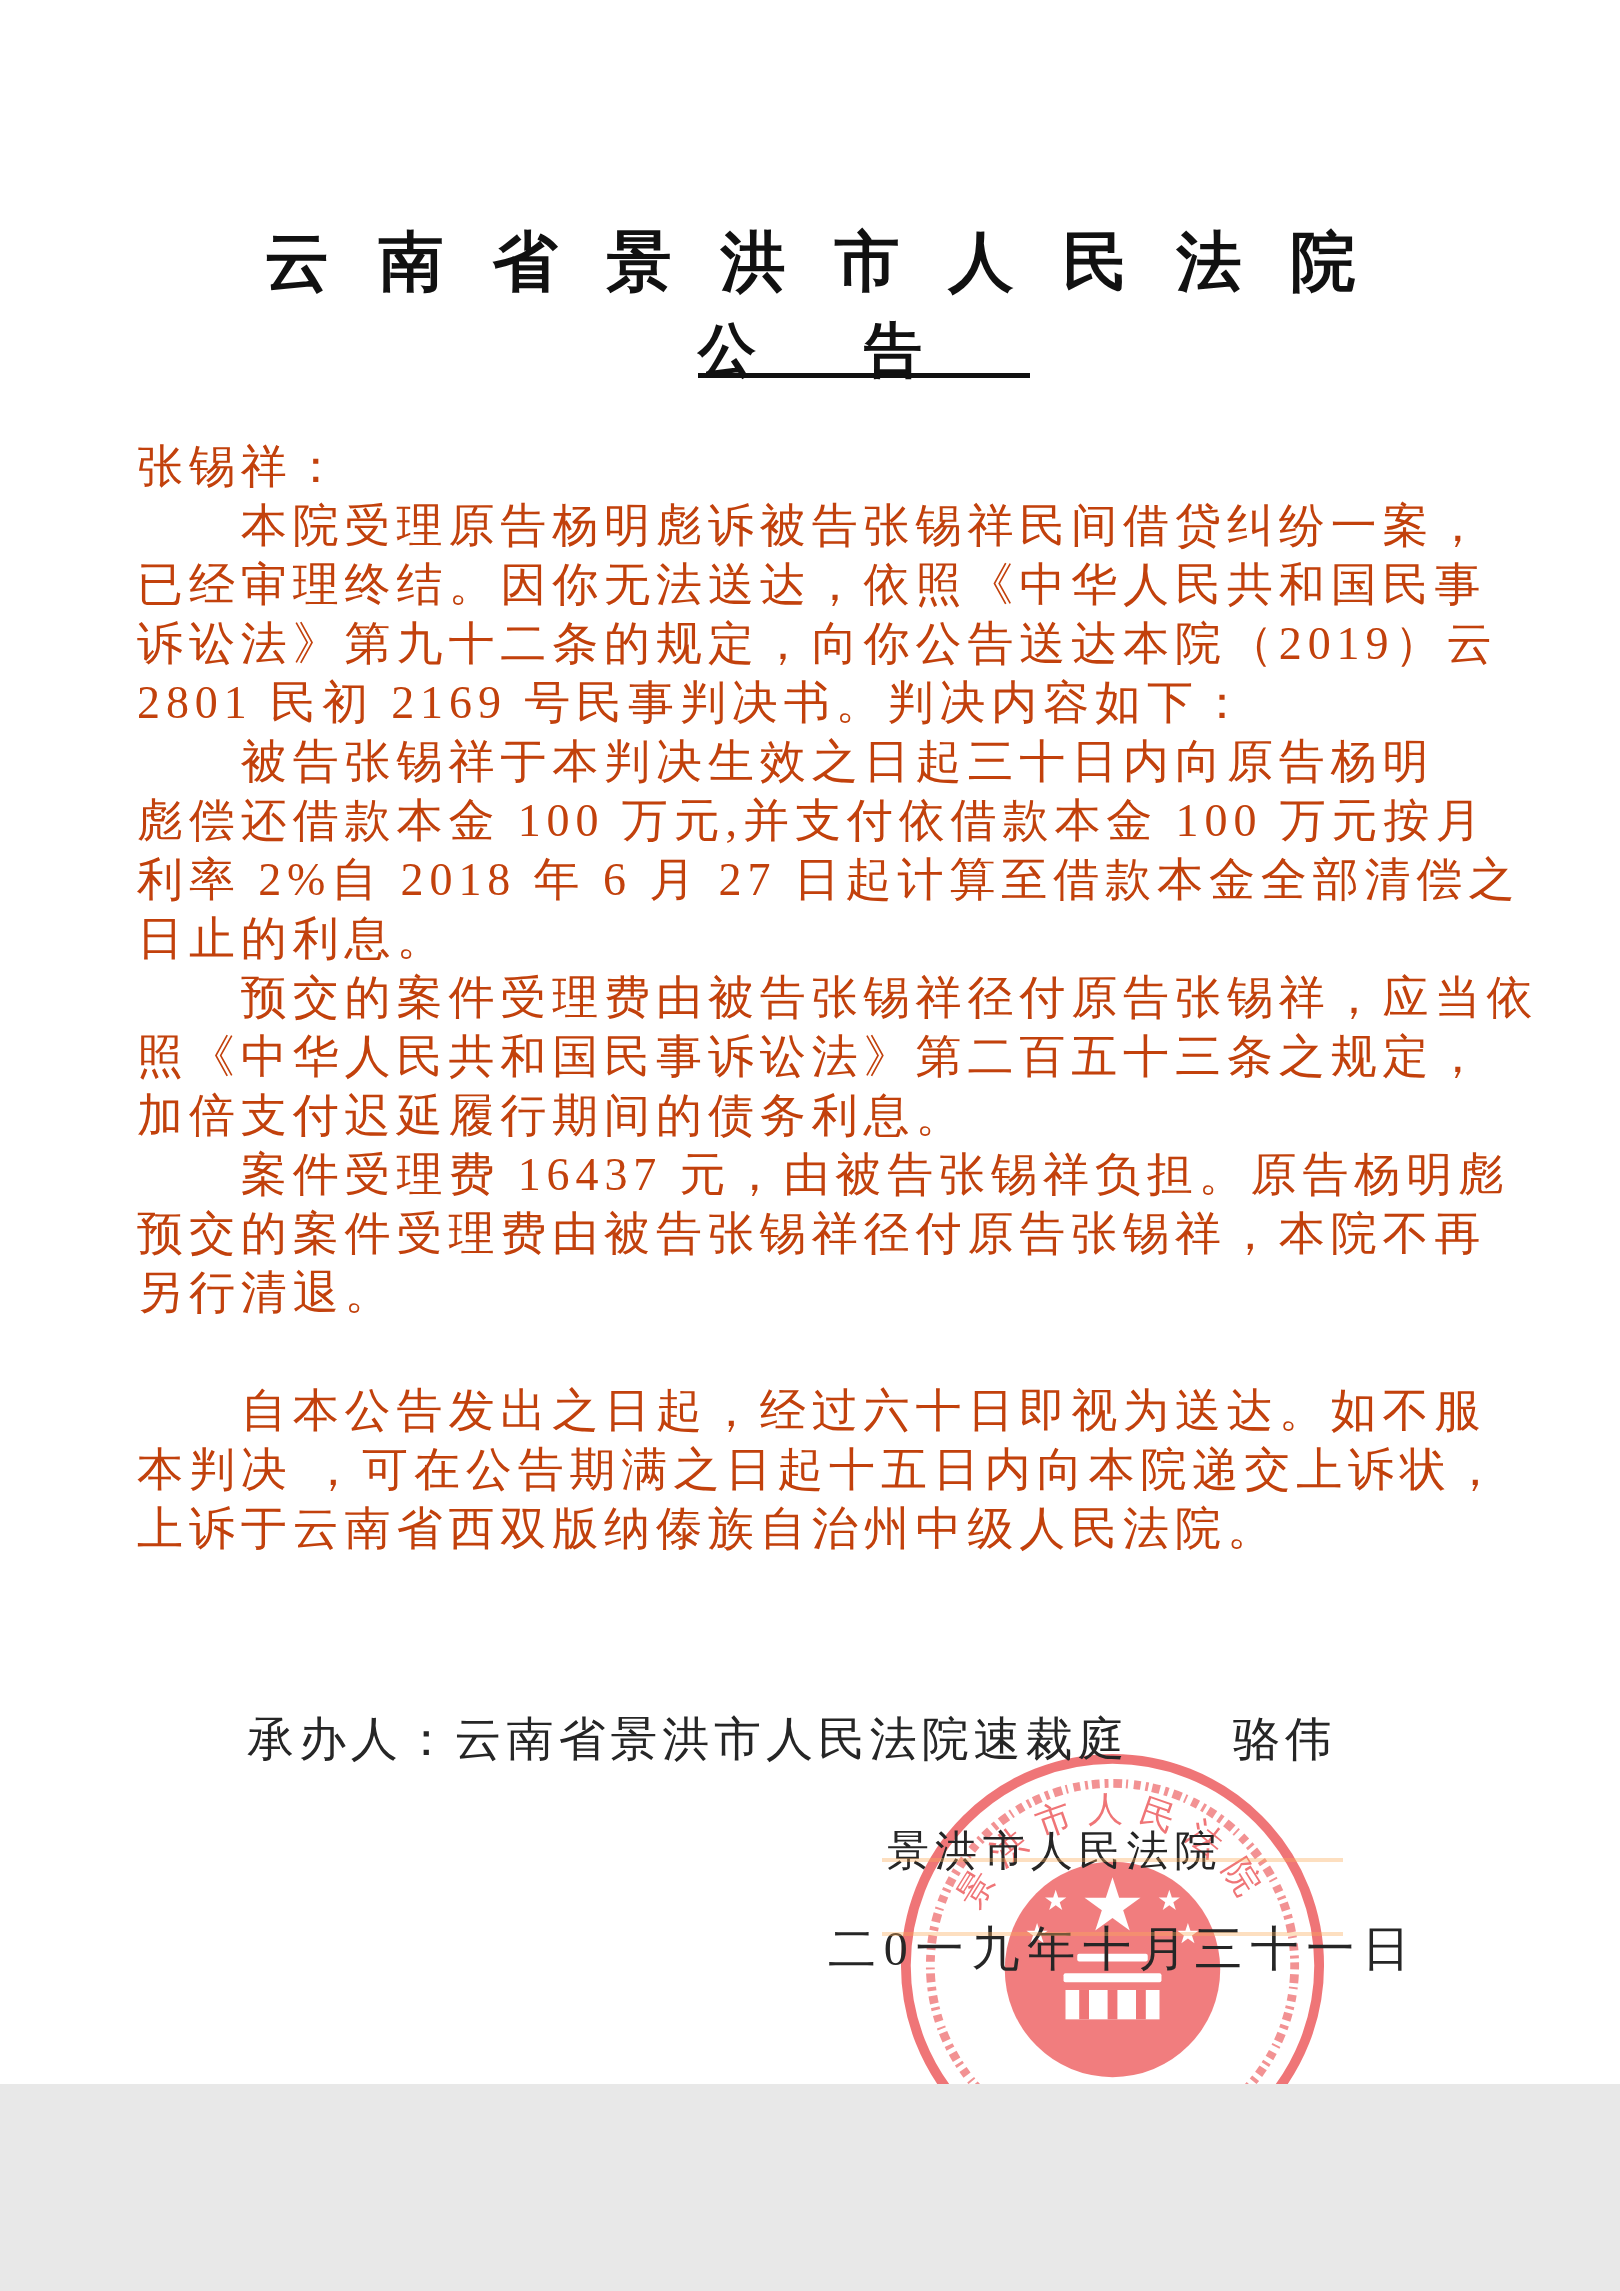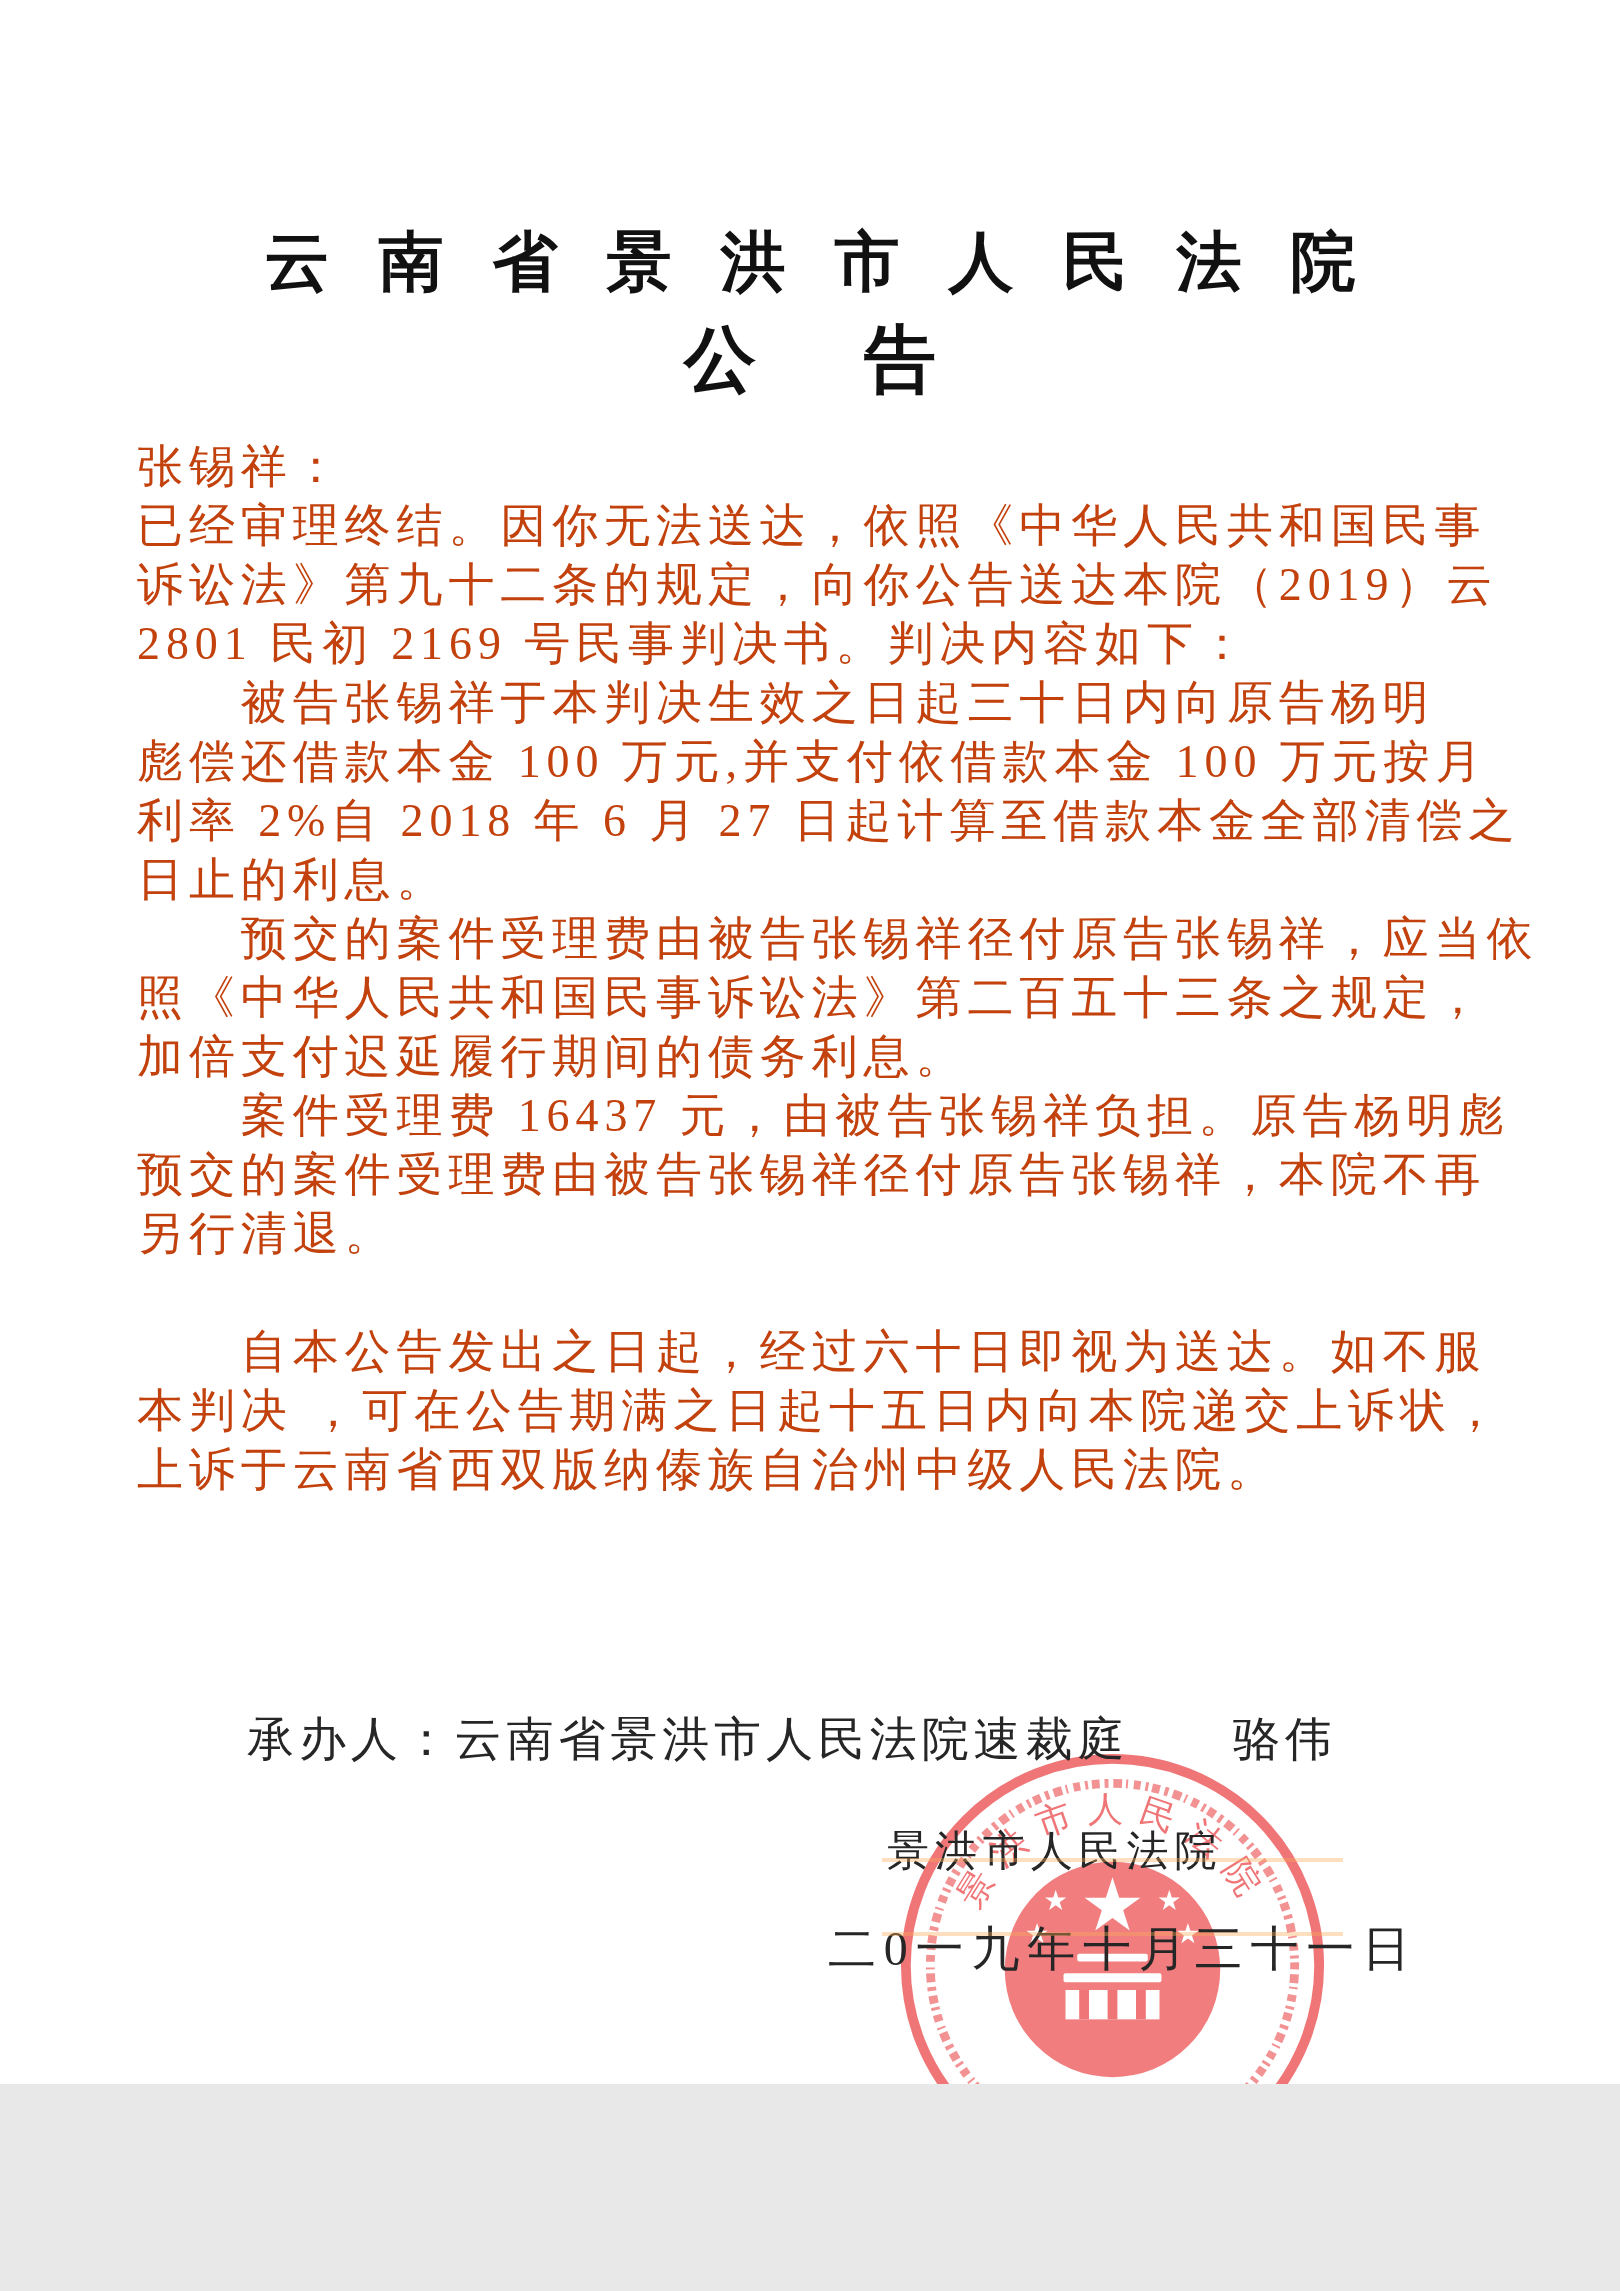--- a/index.html
+++ b/index.html
@@ -20,25 +20,26 @@
     letter-spacing:49px;
     text-indent:49px; 
     color:#111;
     white-space:nowrap;
   }
   .title-notice{
     position:absolute;top:312px;left:0;width:100%;
     text-align:center;
     font-family:"Liberation Sans", sans-serif;
     font-weight:bold;
-    font-size:72px;
+    font-size:58px;
     letter-spacing:108px;
     text-indent:108px;
     color:#111;
     white-space:nowrap;
+    text-decoration:underline;
   }
   .body-lines{
     position:absolute;top:437px;left:137px;width:1362px;
   }
   .body-line{
     height:59px;line-height:59px;
     font-size:46px;
     letter-spacing:5.9px;
     white-space:nowrap;
     color:#c2410c;
@@ -83,20 +84,21 @@
 <body>
 
 <div class="page">
 
   <div class="title-court">云南省景洪市人民法院</div>
 
   <div class="title-notice">公告</div>
 
   <div class="body-lines" id="body-lines">
       <div class="body-line">张锡祥：</div>
+      <div class="body-line">　　本院受理原告杨明彪诉被告张锡祥民间借贷纠纷一案，</div>
       <div class="body-line">已经审理终结。因你无法送达，依照《中华人民共和国民事</div>
       <div class="body-line">诉讼法》第九十二条的规定，向你公告送达本院（2019）云</div>
       <div class="body-line">2801 民初 2169 号民事判决书。判决内容如下：</div>
       <div class="body-line">　　被告张锡祥于本判决生效之日起三十日内向原告杨明</div>
       <div class="body-line">彪偿还借款本金 100 万元,并支付依借款本金 100 万元按月</div>
       <div class="body-line">利率 2%自 2018 年 6 月 27 日起计算至借款本金全部清偿之</div>
       <div class="body-line">日止的利息。</div>
       <div class="body-line">　　预交的案件受理费由被告张锡祥径付原告张锡祥，应当依</div>
       <div class="body-line">照《中华人民共和国民事诉讼法》第二百五十三条之规定，</div>
       <div class="body-line">加倍支付迟延履行期间的债务利息。</div>

